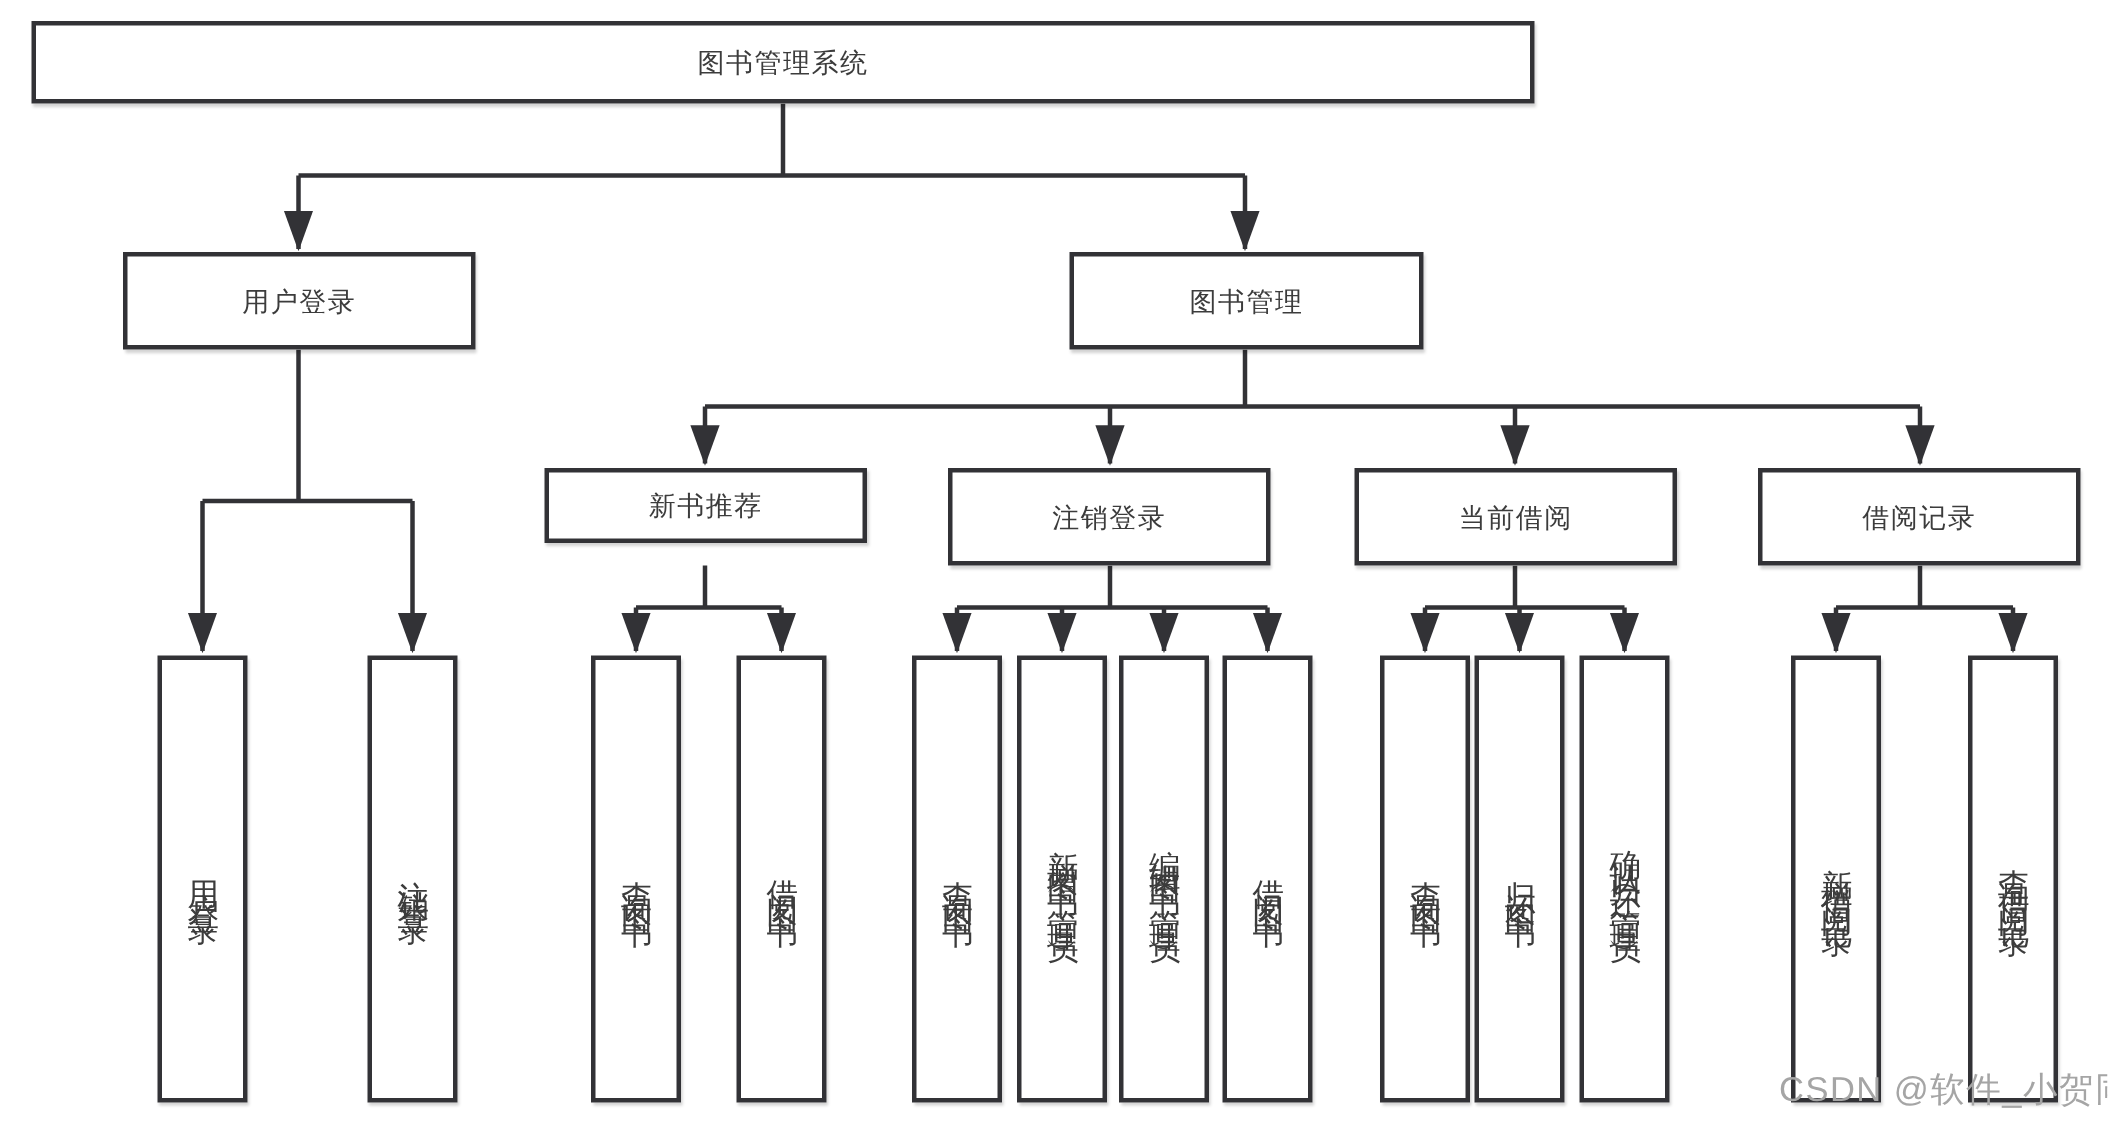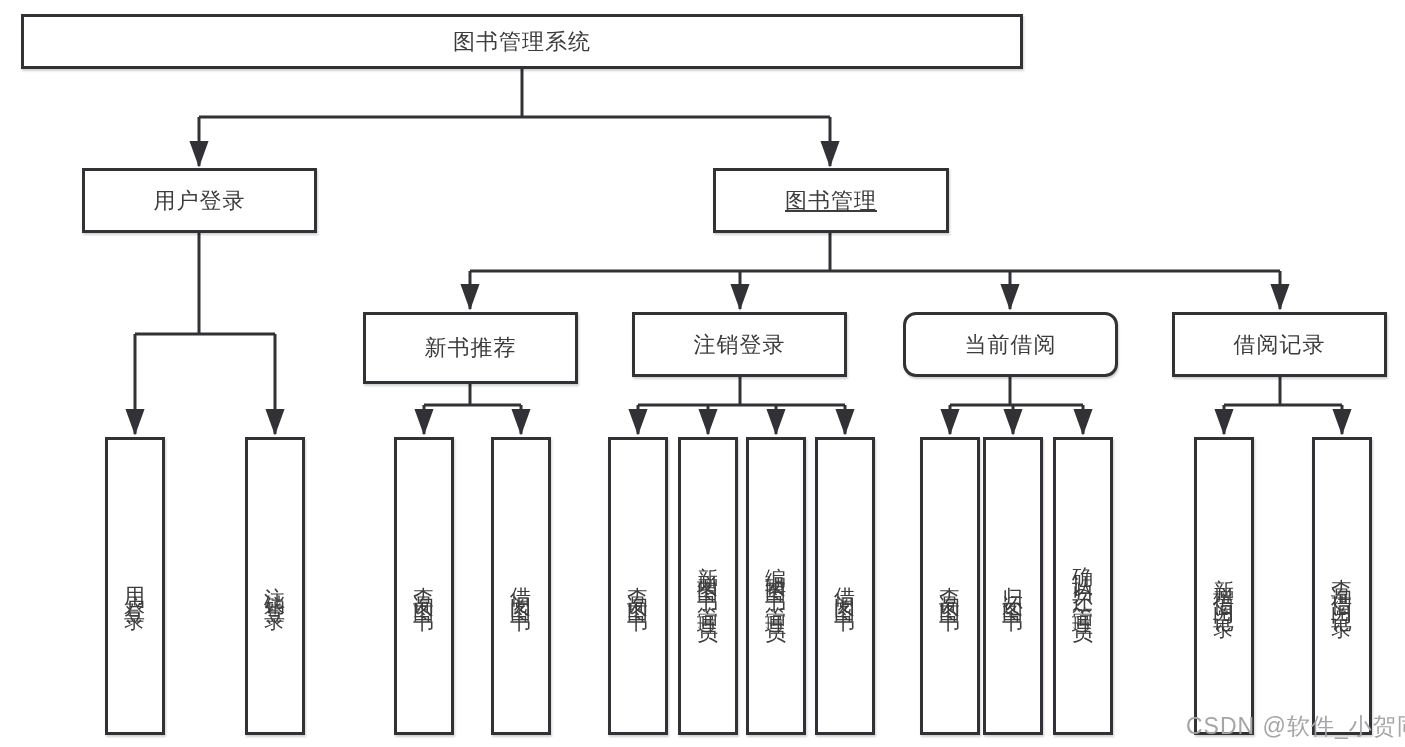--- a/index.html
+++ b/index.html
@@ -29,21 +29,21 @@
   .box{
     position:absolute;
     box-sizing:border-box;
     background:#fff;
     border:3px solid var(--line);
     box-shadow:1px 2px 2px rgba(0,0,0,0.18);
     display:flex;
     align-items:center;
     justify-content:center;
     color:var(--text);
-    font-size:22px;
+    font-size:18px;
     letter-spacing:1px;
     line-height:1;
     white-space:nowrap;
   }
   .box.v{
     writing-mode:vertical-rl;
     text-orientation:mixed;
     font-size:21px;
     letter-spacing:8px;
     white-space:normal;
@@ -107,25 +107,25 @@
 
     <path d="M1280,377 V405"></path>
     <path d="M1224,405 H1342"></path>
     <path d="M1224,405 V434" marker-end="url(#arw)"></path>
     <path d="M1342,405 V434" marker-end="url(#arw)"></path>
   </svg>
 
   <div class="box" style="left:21px;top:14px;width:1002px;height:55px;">图书管理系统</div>
 
   <div class="box" style="left:82px;top:168px;width:235px;height:65px;">用户登录</div>
-  <div class="box" style="left:713px;top:168px;width:236px;height:65px;text-decoration:underline;">图书管理</div>
+  <div class="box" style="left:713px;top:168px;width:236px;height:65px;">图书管理</div>
 
-  <div class="box" style="left:363px;top:312px;width:215px;height:72px;">新书推荐</div>
+  <div class="box" style="left:363px;top:312px;width:215px;height:50px;">新书推荐</div>
   <div class="box" style="left:632px;top:312px;width:215px;height:65px;">注销登录</div>
-  <div class="box" style="left:903px;top:312px;width:215px;height:65px;border-radius:13px;">当前借阅</div>
+  <div class="box" style="left:903px;top:312px;width:215px;height:65px;">当前借阅</div>
   <div class="box" style="left:1172px;top:312px;width:215px;height:65px;">借阅记录</div>
 
   <div class="box v" style="left:105px;top:437px;width:60px;height:298px;">用户登录</div>
   <div class="box v" style="left:245px;top:437px;width:60px;height:298px;">注销登录</div>
 
   <div class="box v" style="left:394px;top:437px;width:60px;height:298px;">查询图书</div>
   <div class="box v" style="left:491px;top:437px;width:60px;height:298px;">借阅图书</div>
 
   <div class="box v" style="left:608px;top:437px;width:60px;height:298px;">查询图书</div>
   <div class="box v" style="left:678px;top:437px;width:60px;height:298px;">新增图书（管理员）</div>

